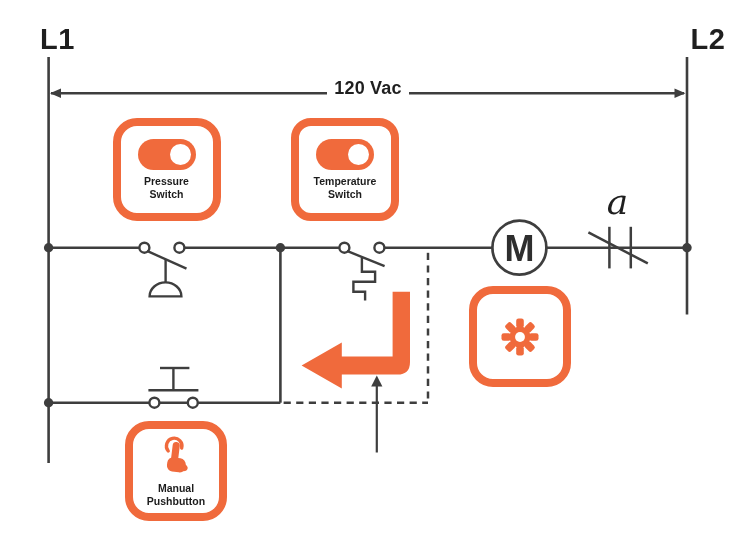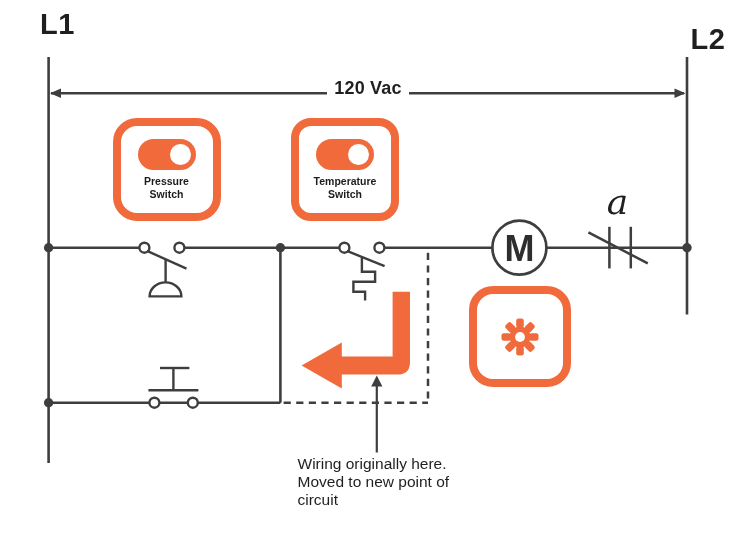--- a/index.html
+++ b/index.html
@@ -104,21 +104,21 @@
                  L341.8,388.6 L301.6,365.6 L341.8,342.6 L341.8,356.6 L392.6,356.6 Z" fill="#F06A3C" stroke="none"></path>
       </g>
 
       <g>
         <line x1="376.8" y1="452.5" x2="376.8" y2="384.5" stroke-width="2.2"></line>
         <polygon points="376.8,375.6 371.2,386.6 382.4,386.6" fill="#3E3E3E" stroke="none"></polygon>
       </g>
     </g>
   </svg>
 
-  <span class="lbl rail-lbl" style="left:57.5px;top:8px;">L1</span>
+  <span class="lbl rail-lbl" style="left:57.5px;top:23px;">L1</span>
   <span class="lbl rail-lbl" style="left:708px;top:23px;">L2</span>
   <span class="lbl volt" style="left:368px;top:78px;">120 Vac</span>
   <span class="lbl a-lbl" style="left:617.5px;top:184px;">a</span>
   <span class="lbl m-lbl" style="left:519.4px;top:248.7px;">M</span>
 
   <div class="card" style="left:112.5px;top:118px;width:108px;height:103px;align-items:center;">
     <span class="icon">
       <svg width="58" height="31" viewBox="0 0 58 31">
         <rect x="0" y="0" width="58" height="31" rx="15.5" fill="#F06A3C"></rect>
         <circle cx="42.5" cy="15.5" r="10.5" fill="#fff"></circle>
@@ -153,18 +153,29 @@
             <rect x="-4" y="-19.5" width="8" height="10" rx="2.5" transform="rotate(225)"></rect>
             <rect x="-4" y="-19.5" width="8" height="10" rx="2.5" transform="rotate(270)"></rect>
             <rect x="-4" y="-19.5" width="8" height="10" rx="2.5" transform="rotate(315)"></rect>
           </g>
         </g>
         <circle r="5.2" fill="#fff"></circle>
       </svg>
     </span>
   </div>
 
+  <div class="card" style="left:125px;top:421px;width:102px;height:100px;">
+    <span class="icon">
+      <svg width="36" height="42" viewBox="0 0 32 40">
+        <path d="M8.6,15.2 A7.4,7.4 0 1 1 21.4,12.4" fill="none" stroke="#F06A3C" stroke-width="3.2" stroke-linecap="round"></path>
+        <g fill="#F06A3C" transform="rotate(7 15 20)">
+          <rect x="11.6" y="6.5" width="6.8" height="20" rx="3.4"></rect>
+          <rect x="8.5" y="21.5" width="17.5" height="13.5" rx="5.5"></rect>
+          <path d="M24,25 l3.5,3 a3,3 0 0 1 -1,5 l-4,1 z"></path>
+        </g>
+      </svg>
+    </span>
+    <span class="card-label">Manual
+Pushbutton</span>
+  </div>
 
-  <div class="lbl annot" style="left:297.5px;top:454.5px;width:175px;">Wiring originally here.
-Moved to new point of
-circuit</div>
 
 </div>
 
 </body></html>

